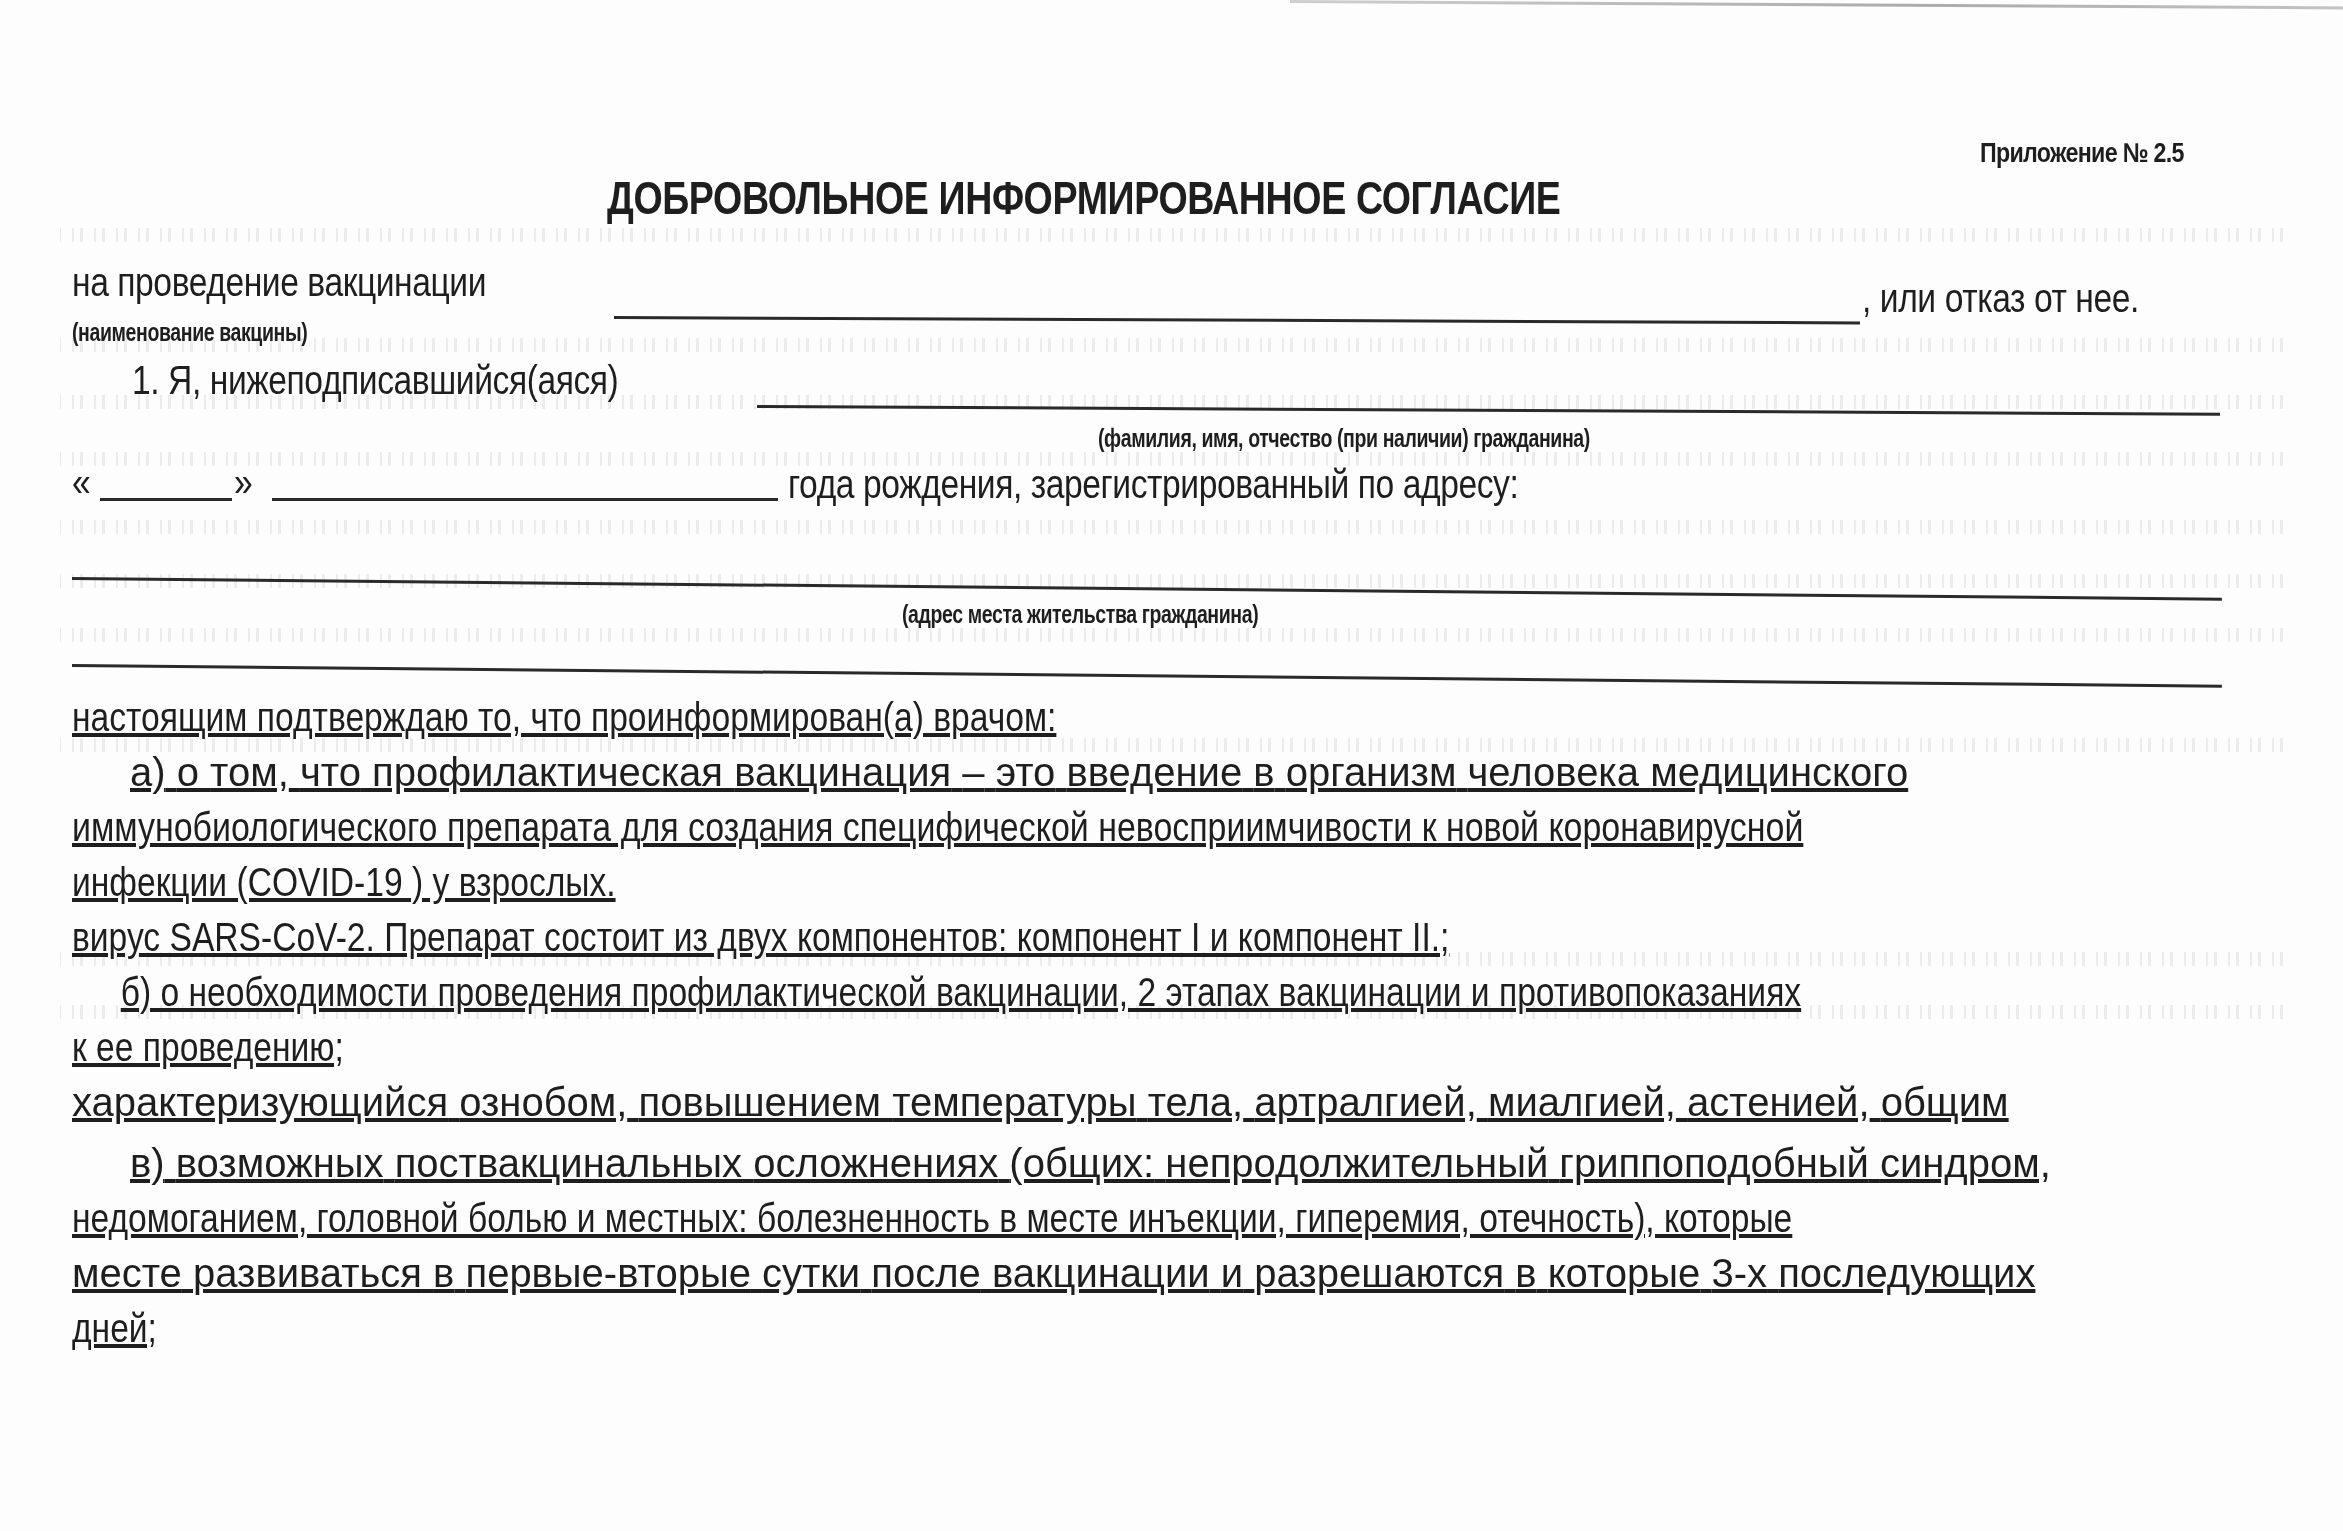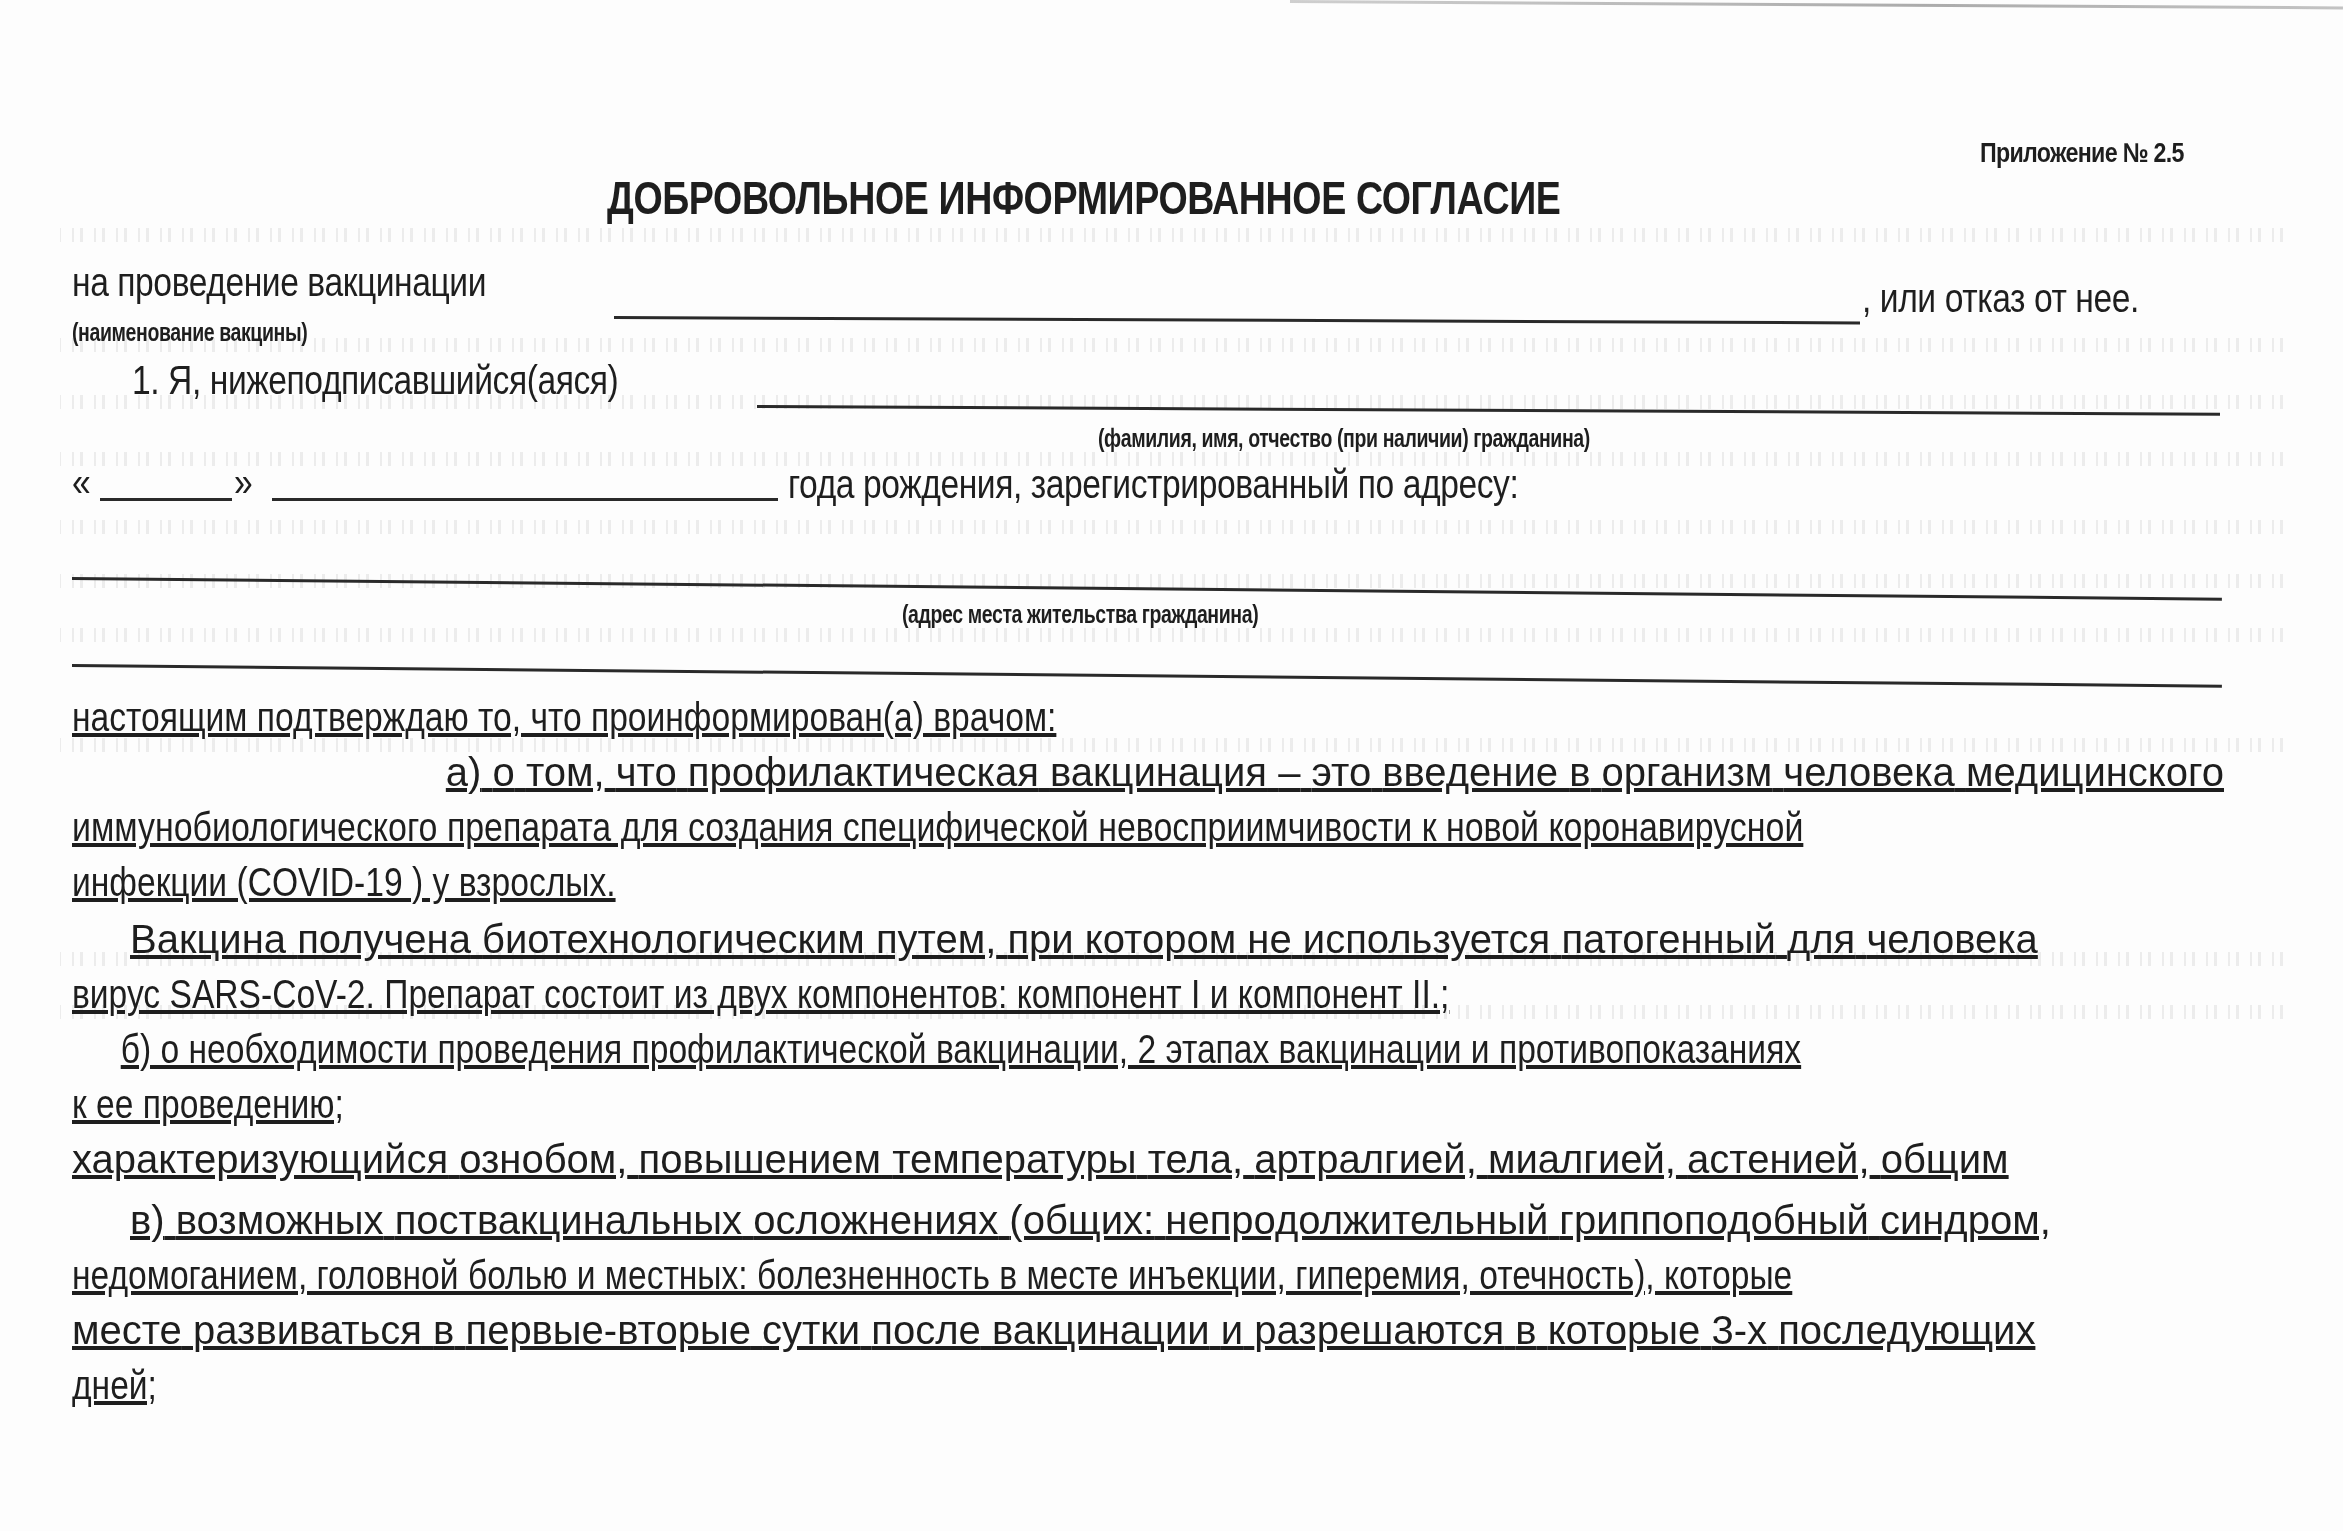--- a/index.html
+++ b/index.html
@@ -152,51 +152,38 @@
     <span></span>
   </div>
   <div class="txt caption" style="left:902px; top:600px;">(адрес места жительства гражданина)</div>
   <div class="rule" style="left:72px; top:664px; width:2150px; transform:rotate(0.55deg);">
     <span></span>
   </div>
 
   <div class="para" style="top:690px;text-decoration:underline;">
     <span class="row" style="transform:scaleX(0.84);">настоящим подтверждаю то, что проинформирован(а) врачом:</span>
 
-    <span class="row justify" style="padding-left:58px;text-align:right;">
+    <span class="row justify" style="padding-left:58px;">
       <span>а)</span>
       <span>о</span>
       <span>том,</span>
       <span>что</span>
       <span>профилактическая</span>
       <span>вакцинация</span>
       <span>–</span>
       <span>это</span>
       <span>введение</span>
       <span>в</span>
       <span>организм</span>
       <span>человека</span>
       <span>медицинского</span>
     </span>
     <span class="row" style="transform:scaleX(0.848);">иммунобиологического препарата для создания специфической невосприимчивости к новой коронавирусной</span>
     <span class="row" style="transform:scaleX(0.84);">инфекции (COVID-19 ) у взрослых.</span>
 
-    <span class="row justify" style="padding-left:58px; margin-top:2px;">
-      <span>Вакцина</span>
-      <span>получена</span>
-      <span>биотехнологическим</span>
-      <span>путем,</span>
-      <span>при</span>
-      <span>котором</span>
-      <span>не</span>
-      <span>используется</span>
-      <span>патогенный</span>
-      <span>для</span>
-      <span>человека</span>
-    </span>
     <span class="row" style="transform:scaleX(0.84);">вирус SARS-CoV-2. Препарат состоит из двух компонентов: компонент I и компонент II.;</span>
 
     <span class="row" style="padding-left:58px; transform:scaleX(0.84);">б) о необходимости проведения профилактической вакцинации, 2 этапах вакцинации и противопоказаниях</span>
     <span class="row" style="transform:scaleX(0.84);">к ее проведению;</span>
 
     <span class="row justify">
       <span>характеризующийся</span>
       <span>ознобом,</span>
       <span>повышением</span>
       <span>температуры</span>

